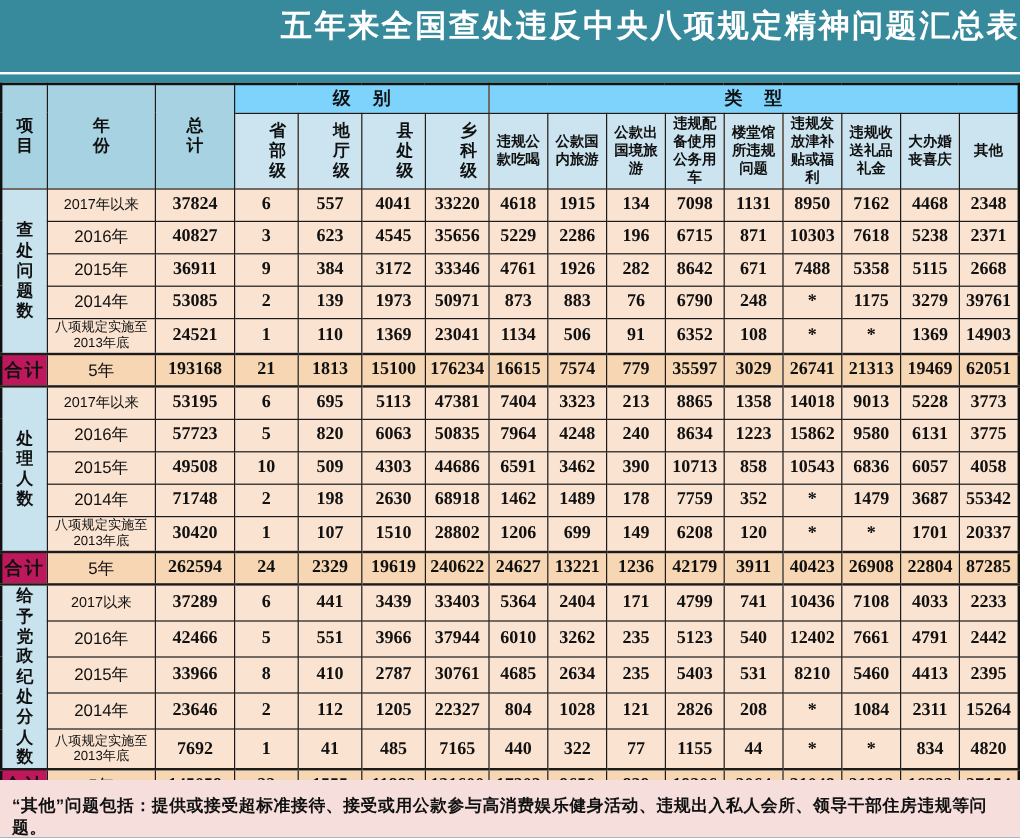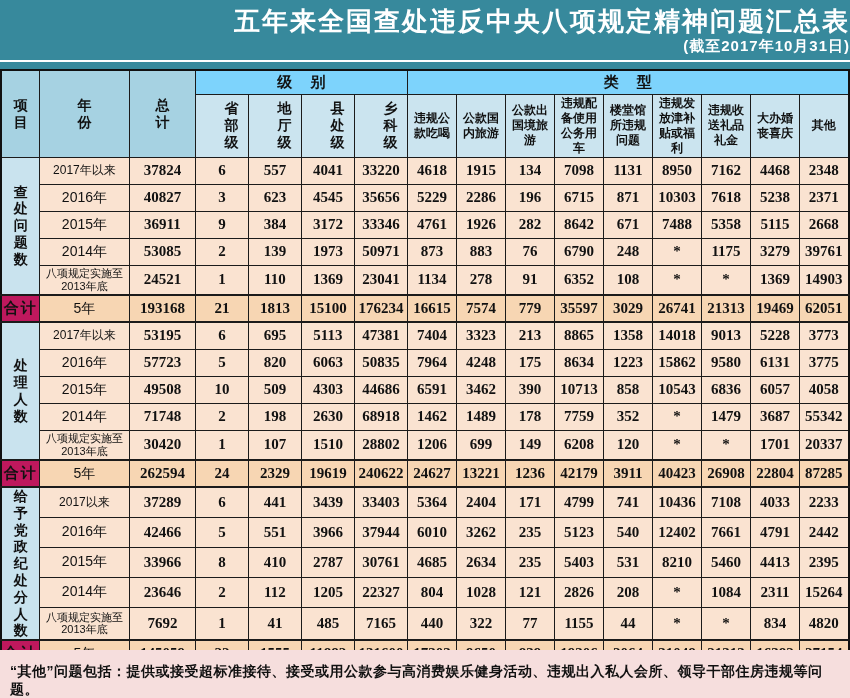--- a/index.html
+++ b/index.html
@@ -70,21 +70,20 @@
     padding:13px 12px 0 10px;letter-spacing:0.5px;
   }
 </style>
 </head>
 <body>
 
 <div class="page">
 
   <div class="title-block">
     <div class="title">五年来全国查处违反中央八项规定精神问题汇总表</div>
-    <div class="subtitle">(截至2017年10月31日)</div>
   </div>
 
   <table>
     <colgroup>
       <col style="width:38px">
         <col style="width:90px">
         <col style="width:66px">
       <col style="width:53px">
         <col style="width:53px">
         <col style="width:53px">
@@ -200,21 +199,21 @@
           <td class="num">39761</td>
         </tr>
         <tr class="r-tall">
           <td class="year-cell small">八项规定实施至2013年底</td>
           <td class="num">24521</td>
           <td class="num">1</td>
           <td class="num">110</td>
           <td class="num">1369</td>
           <td class="num">23041</td>
           <td class="num">1134</td>
-          <td class="num">278</td>
+          <td class="num">506</td>
           <td class="num">91</td>
           <td class="num">6352</td>
           <td class="num">108</td>
           <td class="num">*</td>
           <td class="num">*</td>
           <td class="num">1369</td>
           <td class="num">14903</td>
         </tr>
         <tr class="total-row">
           <th class="total-label">合计</th>
@@ -256,21 +255,21 @@
         </tr>
         <tr class="r">
           <td class="year-cell">2016年</td>
           <td class="num">57723</td>
           <td class="num">5</td>
           <td class="num">820</td>
           <td class="num">6063</td>
           <td class="num">50835</td>
           <td class="num">7964</td>
           <td class="num">4248</td>
-          <td class="num">175</td>
+          <td class="num">240</td>
           <td class="num">8634</td>
           <td class="num">1223</td>
           <td class="num">15862</td>
           <td class="num">9580</td>
           <td class="num">6131</td>
           <td class="num">3775</td>
         </tr>
         <tr class="r">
           <td class="year-cell">2015年</td>
           <td class="num">49508</td>

